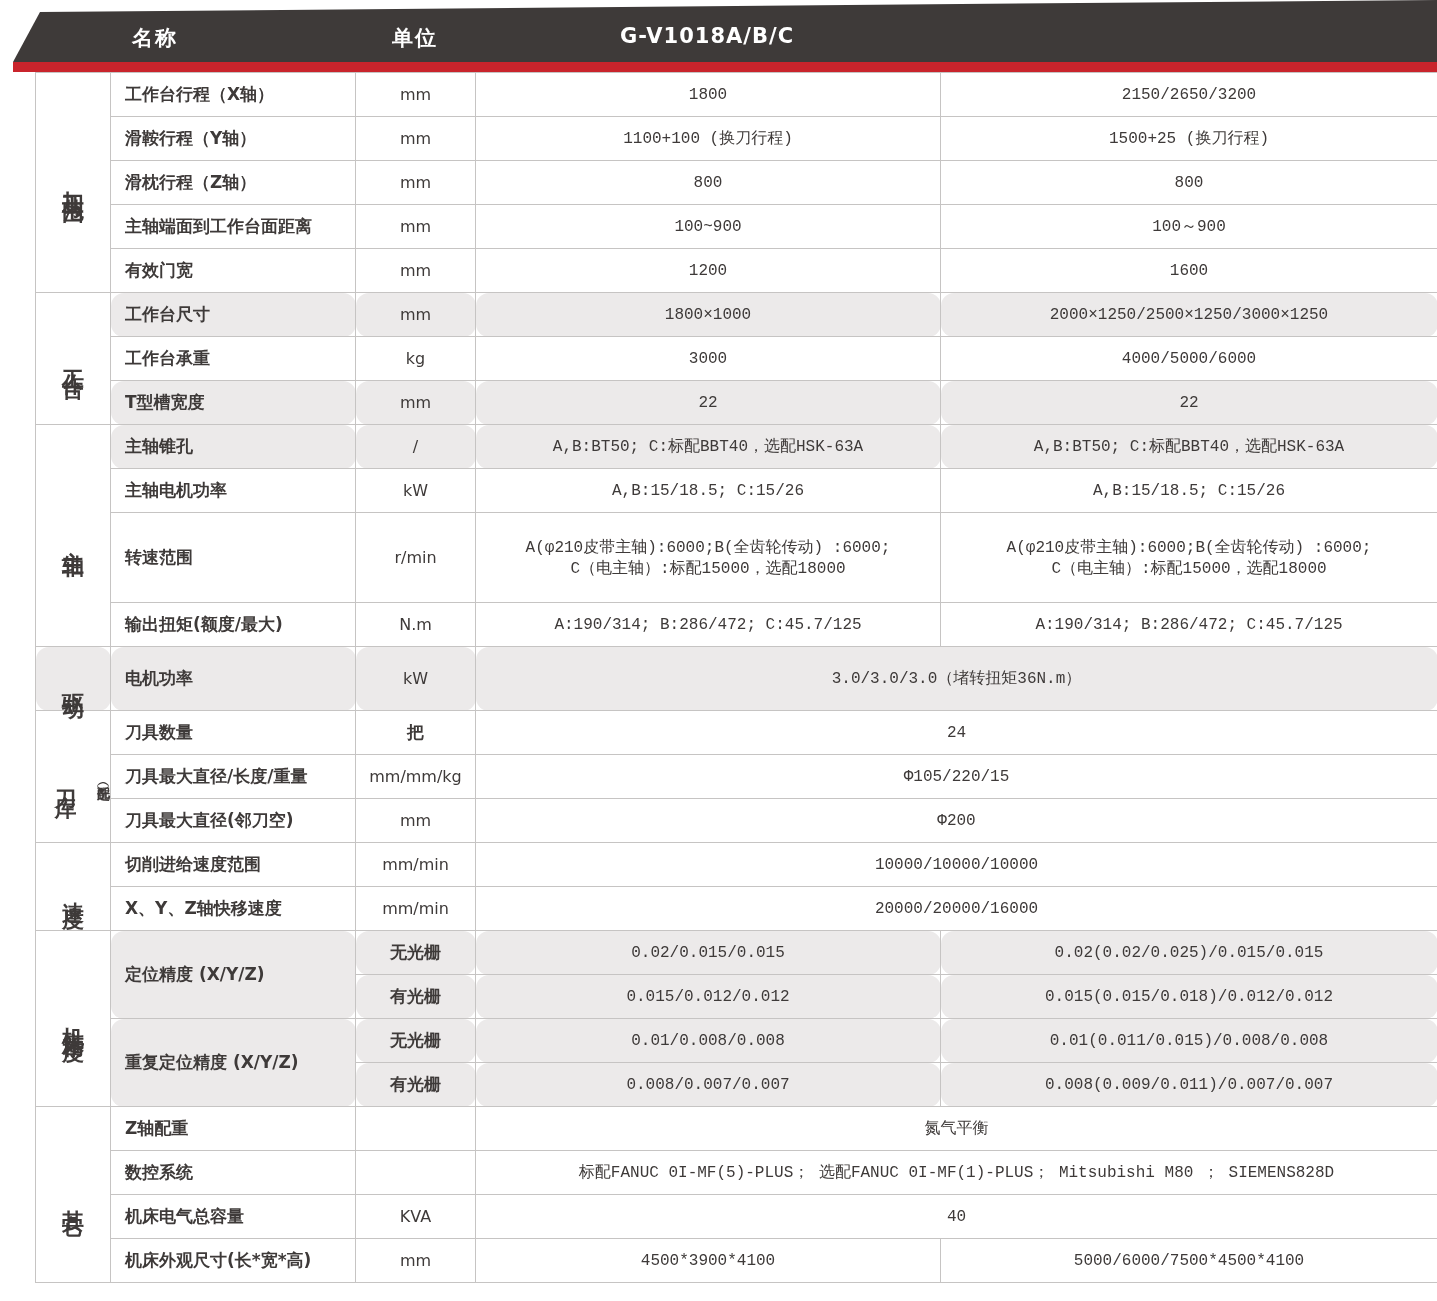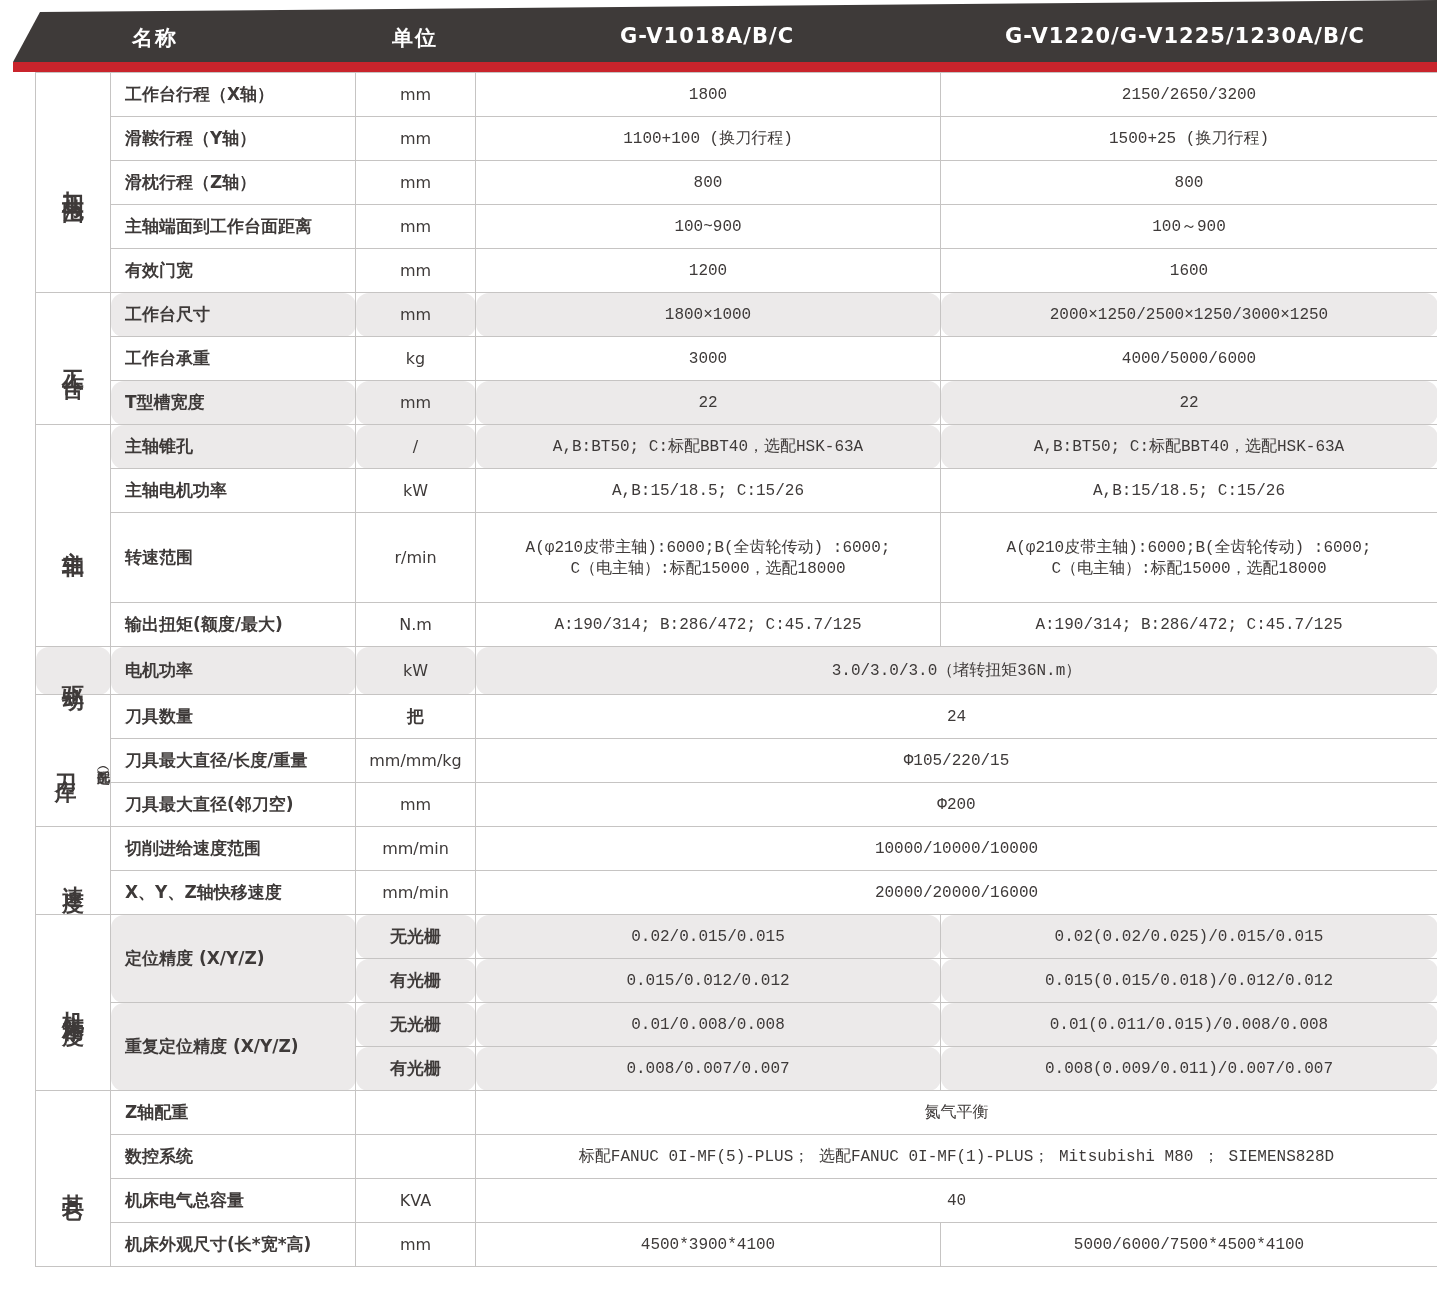--- a/index.html
+++ b/index.html
@@ -27,21 +27,21 @@
   .hl-m2{left:1185px;letter-spacing:1px;}
 
   
   table.spec{position:absolute;left:35px;top:72px;width:1402px;border-collapse:collapse;table-layout:fixed;padding-left:48px;}
   col.c-cat{width:75px;} col.c-name{width:245px;} col.c-unit{width:120px;}
   col.c-v1{width:465px;} col.c-v2{width:497px;}
   td{border:1px solid var(--c-border);vertical-align:middle;text-align:center;
      font-size:16px;color:var(--c-text);background:#fff;}
   tr{height:44px;}
   tr.h2x{height:90px;margin-top:12px;}
-  tr.hdrive{height:48px;}
+  tr.hdrive{height:64px;}
   td.name{text-align:left;padding:4px 6px 4px 14px;font-size:17px;font-weight:600;}
   td.unit{font-size:16px;}
   td.unit-cjk{font-size:17px;font-weight:600;}
   td.val{white-space:pre-line;padding:2px 8px;font-family:Liberation Mono, monospace;}
   tr.gray td{background:var(--c-gray);border-radius:13px;}
   tr.gray td.cat{background:#fff;}
   tr.gray td.cat.catbg-gray{background:var(--c-gray);}
 
   td.cat{background:#fff;padding:6px 0;}
   .vtxt{writing-mode:vertical-rl;text-orientation:mixed;font-size:22px;font-weight:bold;
@@ -53,21 +53,20 @@
 <body>
 
 <div class="page">
 
   <div class="hdr">
     <div class="hdr-bar"></div>
     <div class="hdr-red"></div>
     <span class="hdr-label hl-name">名称</span>
     <span class="hdr-label hl-unit">单位</span>
     <span class="hdr-label hl-m1">G-V1018A/B/C</span>
-    <span class="hdr-label hl-m2">G-V1220/G-V1225/1230A/B/C</span>
   </div>
 
   <table class="spec">
     <colgroup>
         <col class="c-cat">
         <col class="c-name">
         <col class="c-unit">
         <col class="c-v1">
         <col class="c-v2">
       </colgroup>

